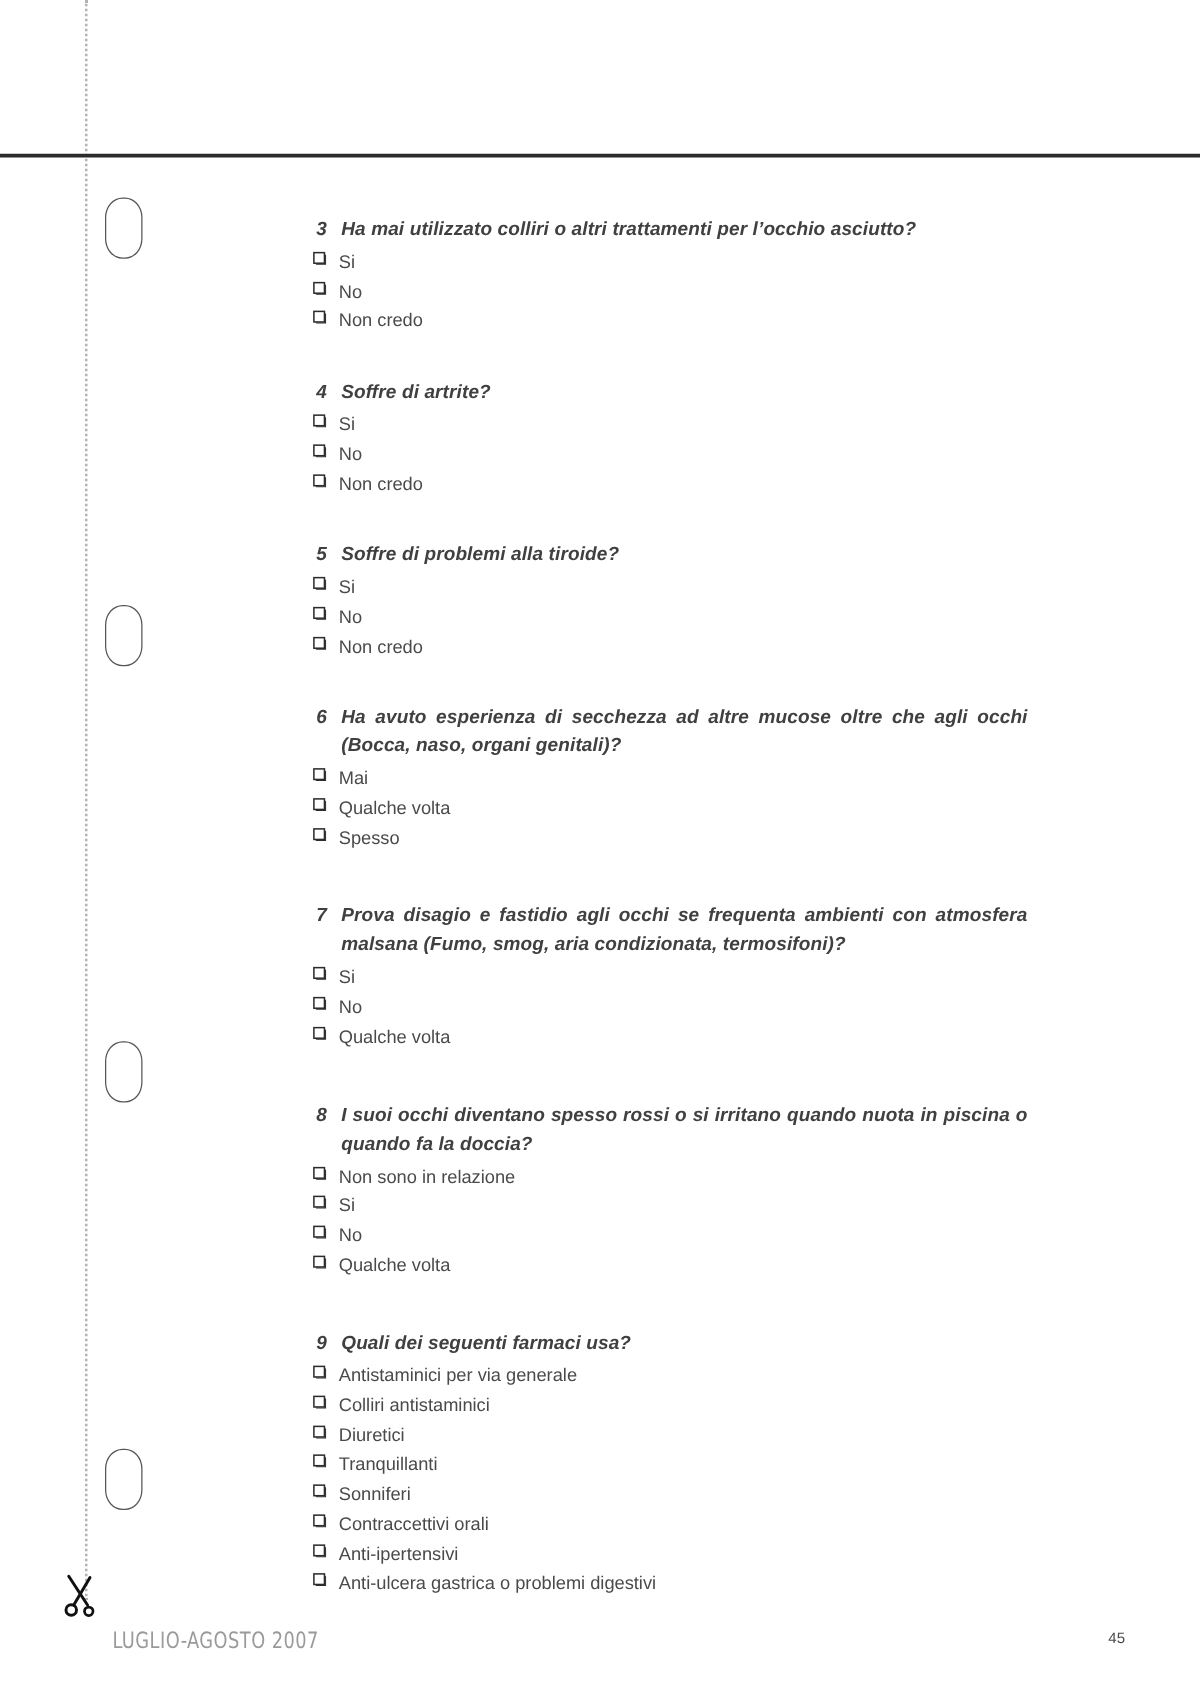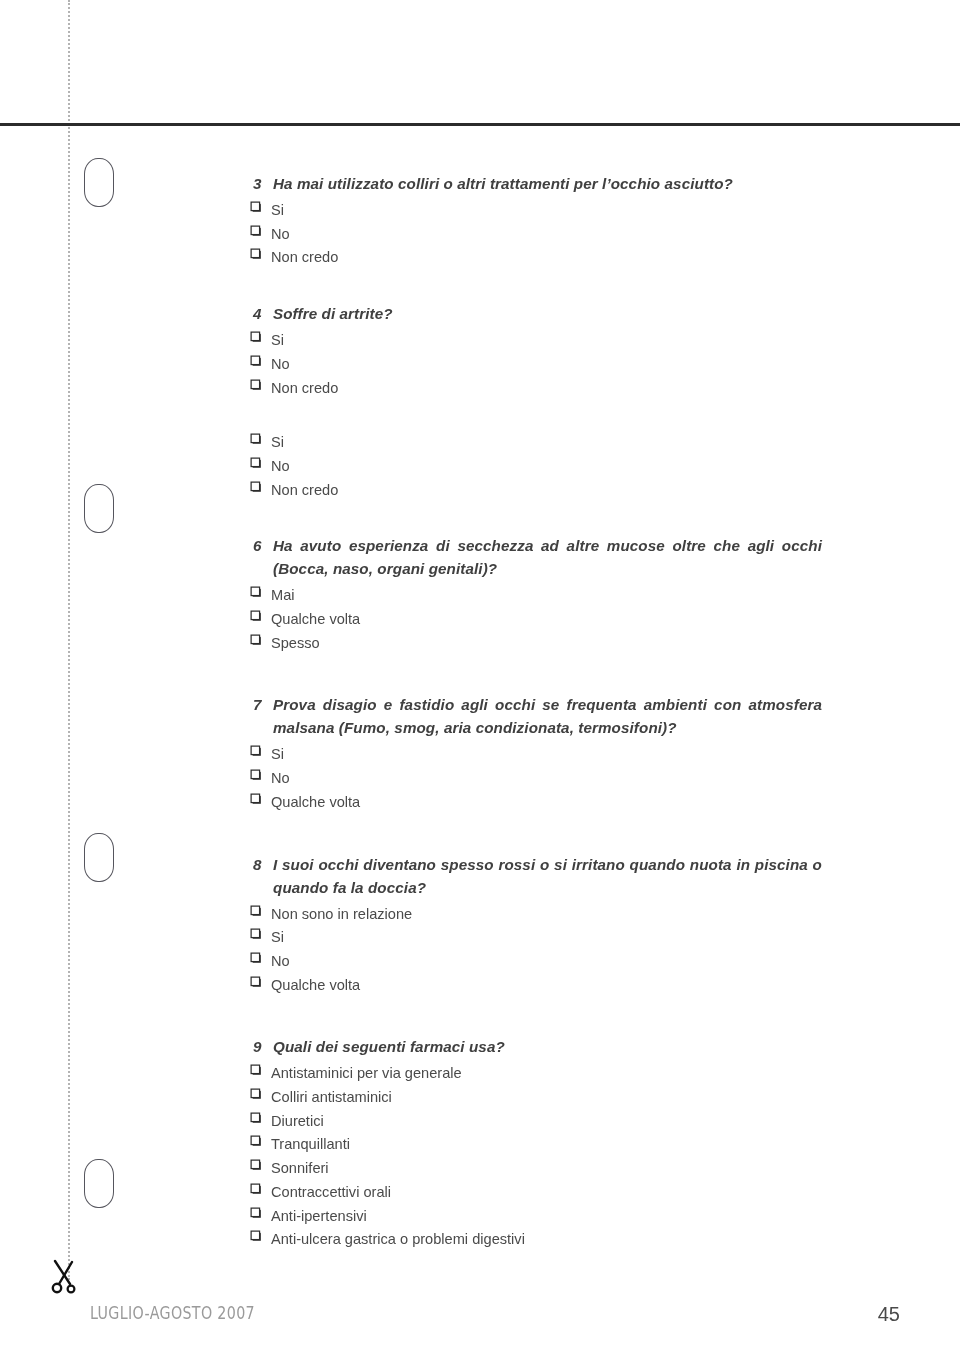--- a/index.html
+++ b/index.html
@@ -146,21 +146,21 @@
     font-family: "DejaVu Sans", sans-serif;
     font-stretch: condensed;
     transform: scaleX(0.88);
     transform-origin: left top;
     white-space: nowrap;
   }
   .footer-page {
     position: absolute;
     right: 0;
     top: 1px;
-    font-size: 20px;
+    font-size: 12px;
     color: #4a4a4a;
   }
 </style>
 </head>
 <body>
 
 <div class="page">
 
   <div class="cut-line"></div>
   <div class="header-rule"></div>
@@ -247,20 +247,21 @@
               </svg>
             </span>
             <span class="olabel">Non credo</span>
           </li>
       </ul>
     </div>
 
     <div class="gap-md"></div>
 
     <div class="qblock">
+      <p class="question single"><span class="qnum">5</span><span>Soffre di problemi alla tiroide?</span></p>
       <ul class="options">
         <li>
             <span class="box">
               <svg viewBox="0 0 16 16" width="13" height="13">
                 <rect x="2.6" y="2.6" width="10.4" height="10.4" fill="#ffffff" stroke="#2c2c2c" stroke-width="1.5"></rect>
                 <path d="M13.6 4.2 L14.6 5.2 L14.6 14.6 L5.0 14.6 L4.0 13.6 L13.6 13.6 Z" fill="#2c2c2c"></path>
               </svg>
             </span>
             <span class="olabel">Si</span>
           </li>

